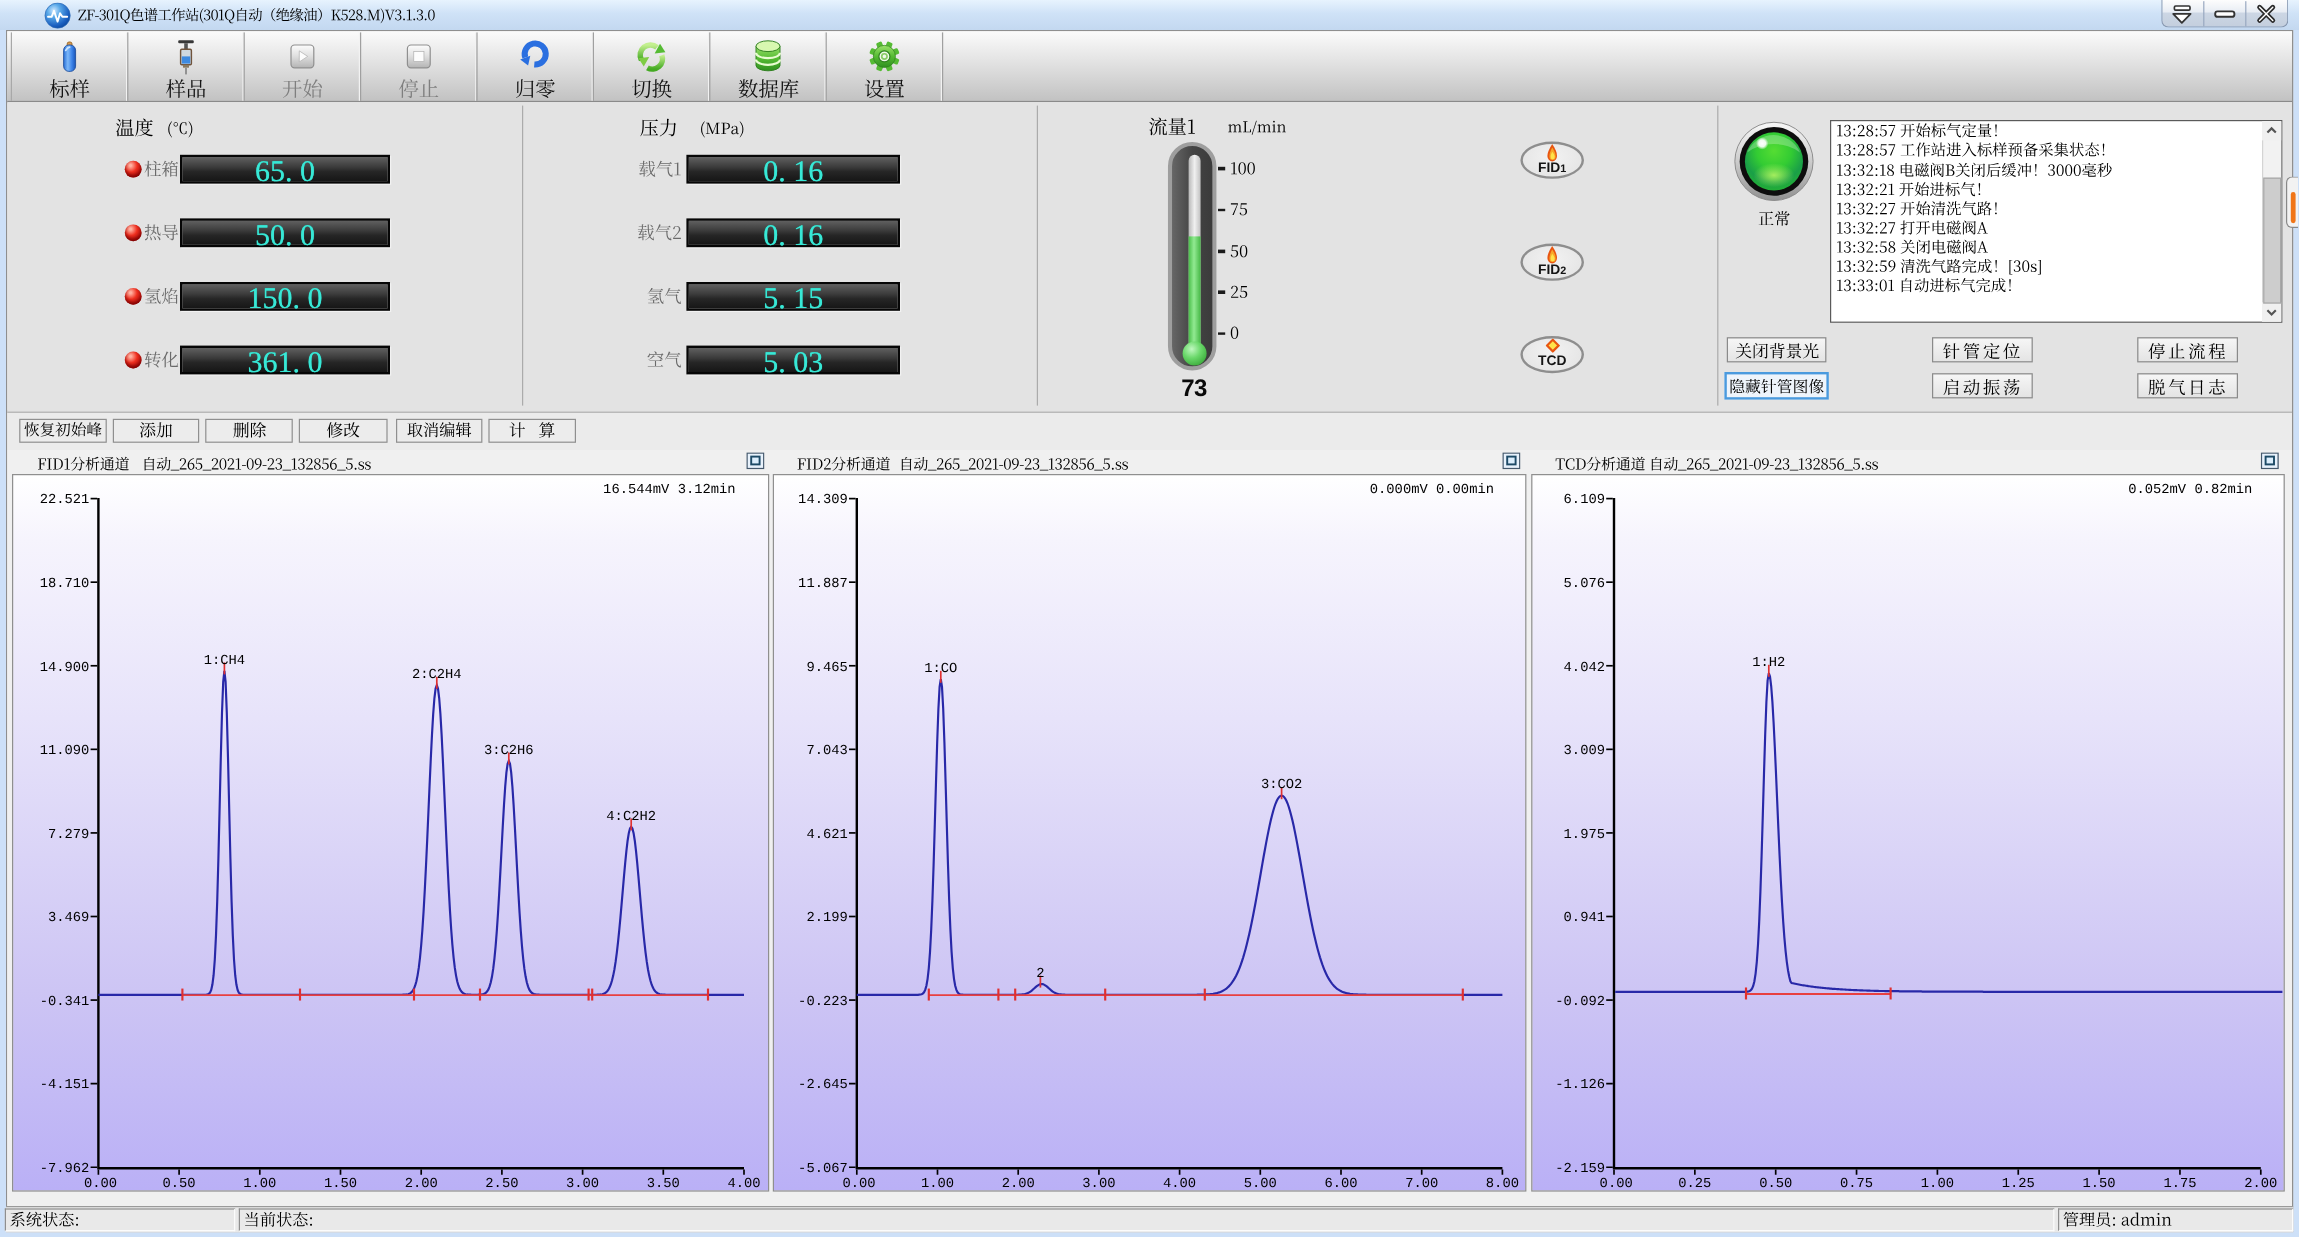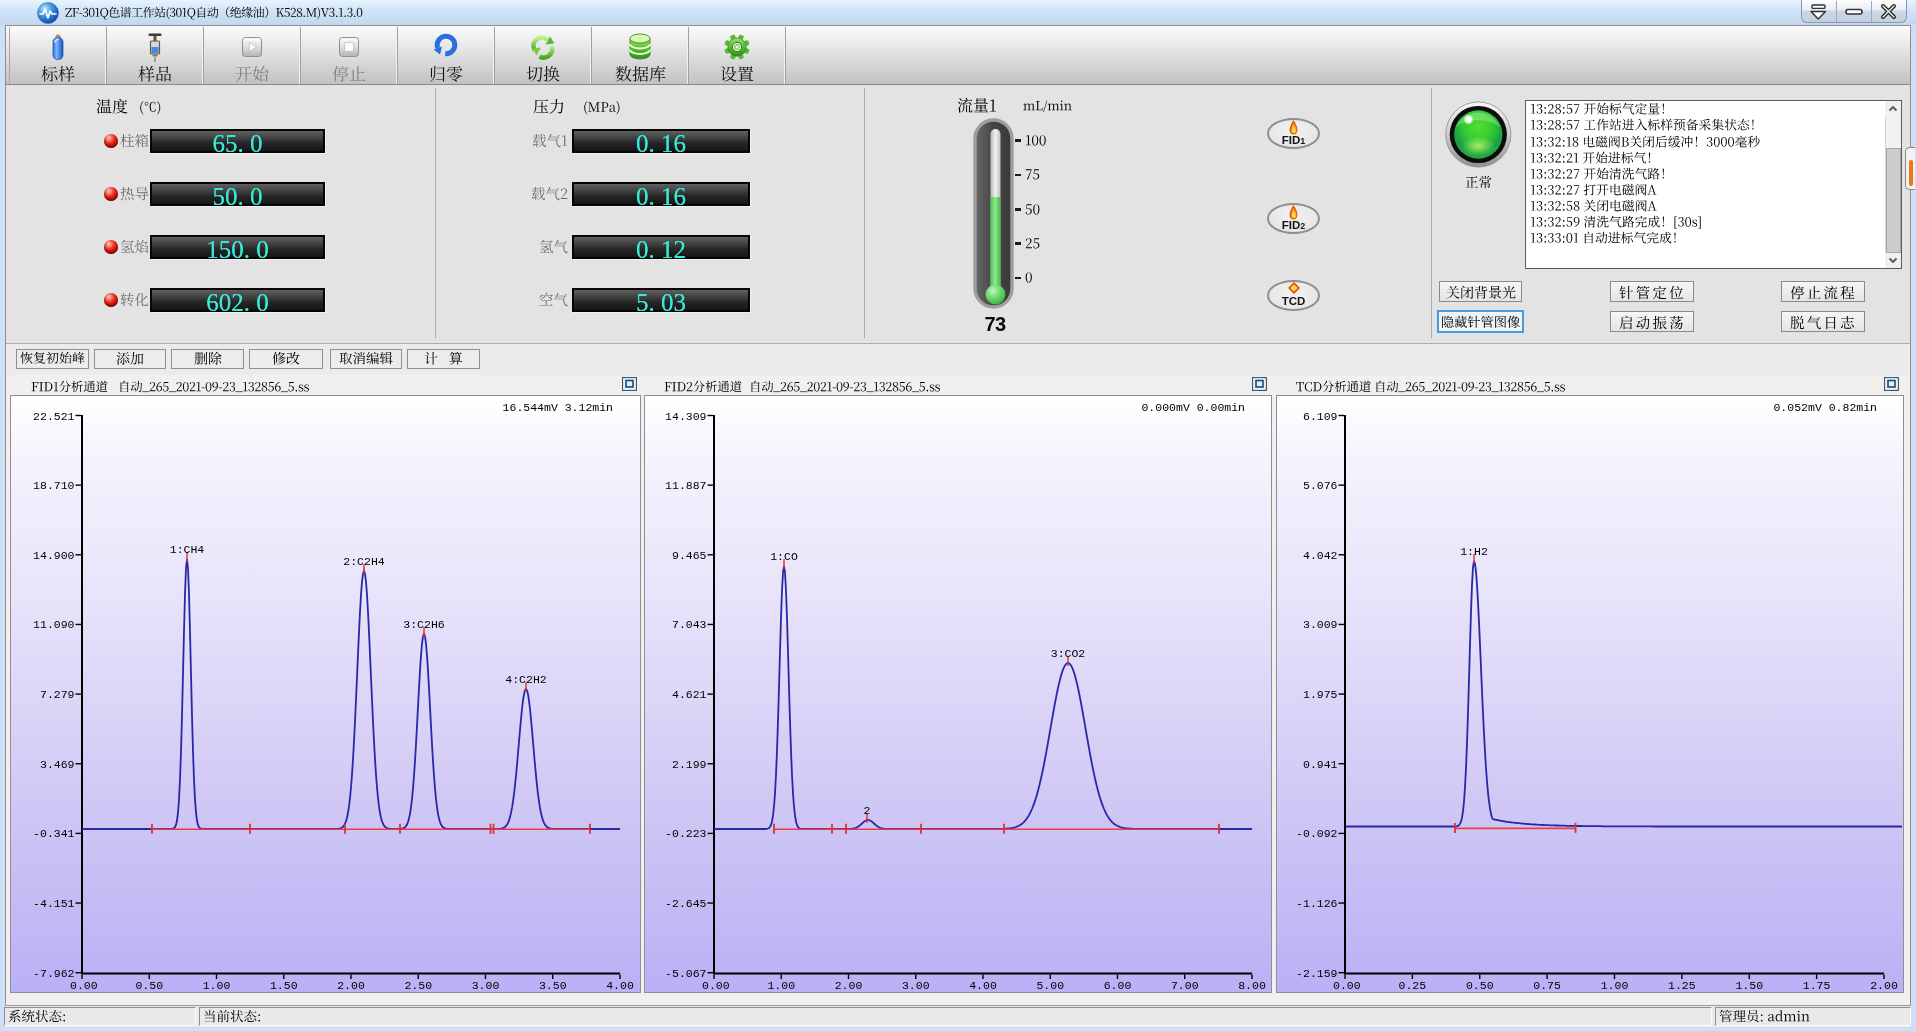--- a/index.html
+++ b/index.html
@@ -397,21 +397,21 @@
       </g>
     </svg>
 <div class="lcd" style="left:150px;top:235px">150. 0</div>
 <div class="led" style="left:103.5px;top:293.0px"></div>
 <svg class="t" style="left:120.0px;top:292.0px" width="31" height="18">
       <g fill="#6a6a6a" transform="translate(0,13.1) scale(0.05800)">
         <use href="#c8f6c" x="0"></use>
         <use href="#c5316" x="250"></use>
       </g>
     </svg>
-<div class="lcd" style="left:150px;top:288px">602. 0</div>
+<div class="lcd" style="left:150px;top:288px">361. 0</div>
 <svg class="t" style="left:533.0px;top:98.0px" width="34" height="19">
       <g fill="#000" transform="translate(0,14.4) scale(0.06400)">
         <use href="#c538b" x="0"></use>
         <use href="#c529b" x="250"></use>
       </g>
     </svg>
 <svg class="t" style="left:583.0px;top:100.0px" width="40" height="16">
       <g fill="#000" transform="translate(0,11.7) scale(0.05200)">
         <use href="#c28" x="0"></use>
         <use href="#c4d" x="91"></use>
@@ -435,21 +435,21 @@
         <use href="#c32" x="500"></use>
       </g>
     </svg>
 <div class="lcd" style="left:572px;top:182px;width:178px">0. 16</div>
 <svg class="t" style="left:539.0px;top:239.0px" width="31" height="18">
       <g fill="#6a6a6a" transform="translate(0,13.1) scale(0.05800)">
         <use href="#c6c22" x="0"></use>
         <use href="#c6c14" x="250"></use>
       </g>
     </svg>
-<div class="lcd" style="left:572px;top:235px;width:178px">0. 12</div>
+<div class="lcd" style="left:572px;top:235px;width:178px">5. 15</div>
 <svg class="t" style="left:539.0px;top:292.0px" width="31" height="18">
       <g fill="#6a6a6a" transform="translate(0,13.1) scale(0.05800)">
         <use href="#c7a7a" x="0"></use>
         <use href="#c6c14" x="250"></use>
       </g>
     </svg>
 <div class="lcd" style="left:572px;top:288px;width:178px">5. 03</div>
 <svg class="abs" style="left:971px;top:116px" width="48" height="215">
 <defs>
 <linearGradient id="tubed" x1="0" x2="1" y1="0" y2="0">

